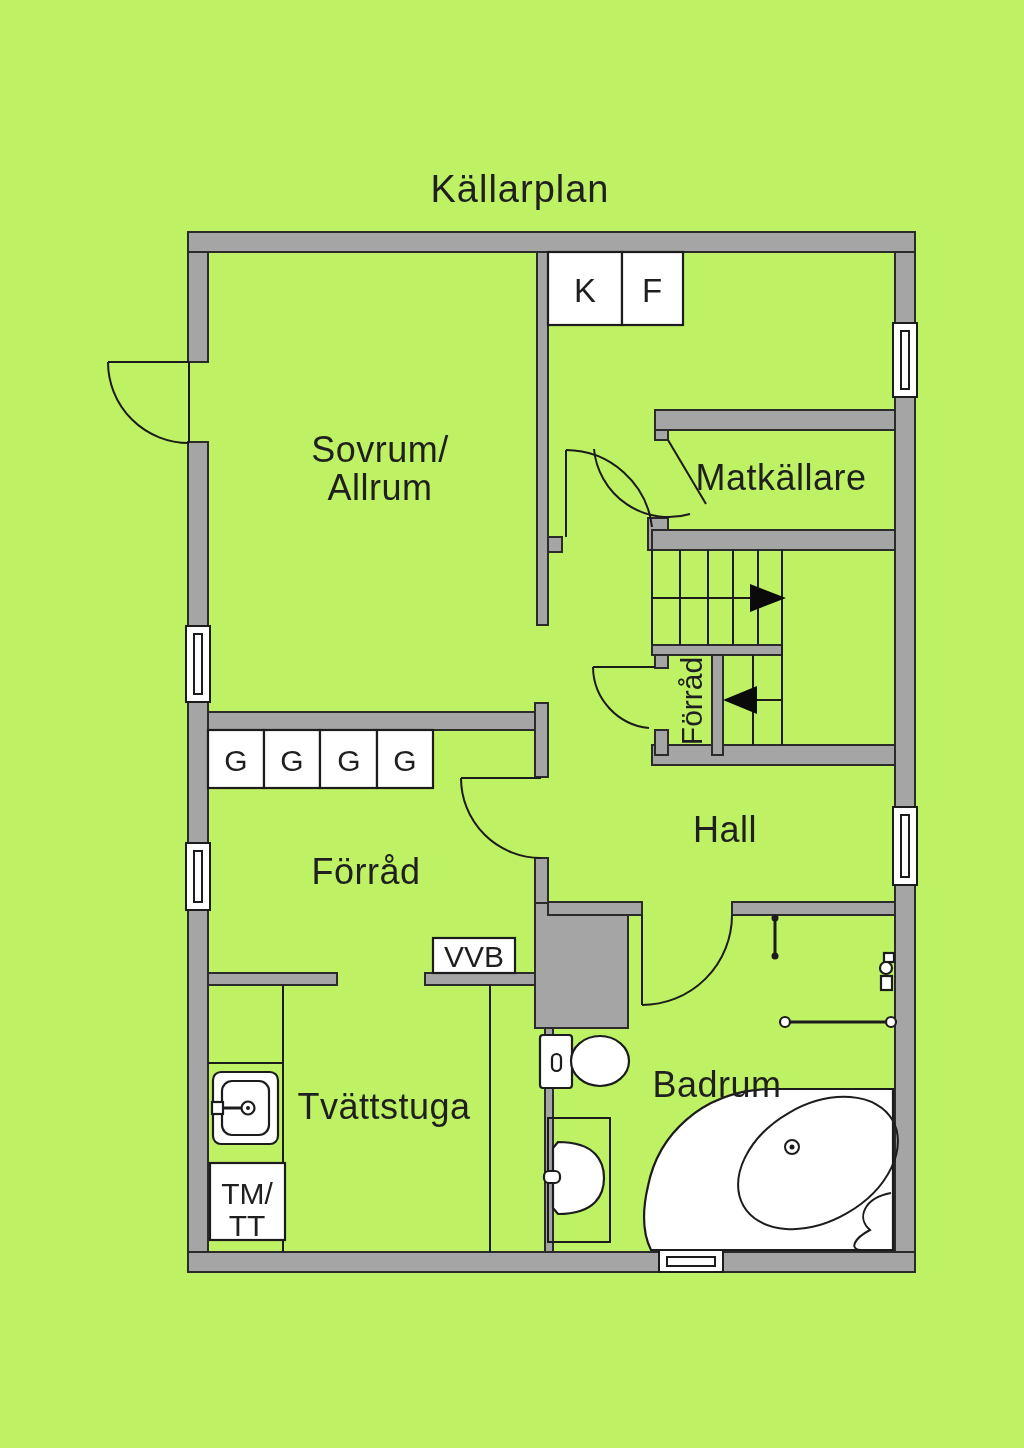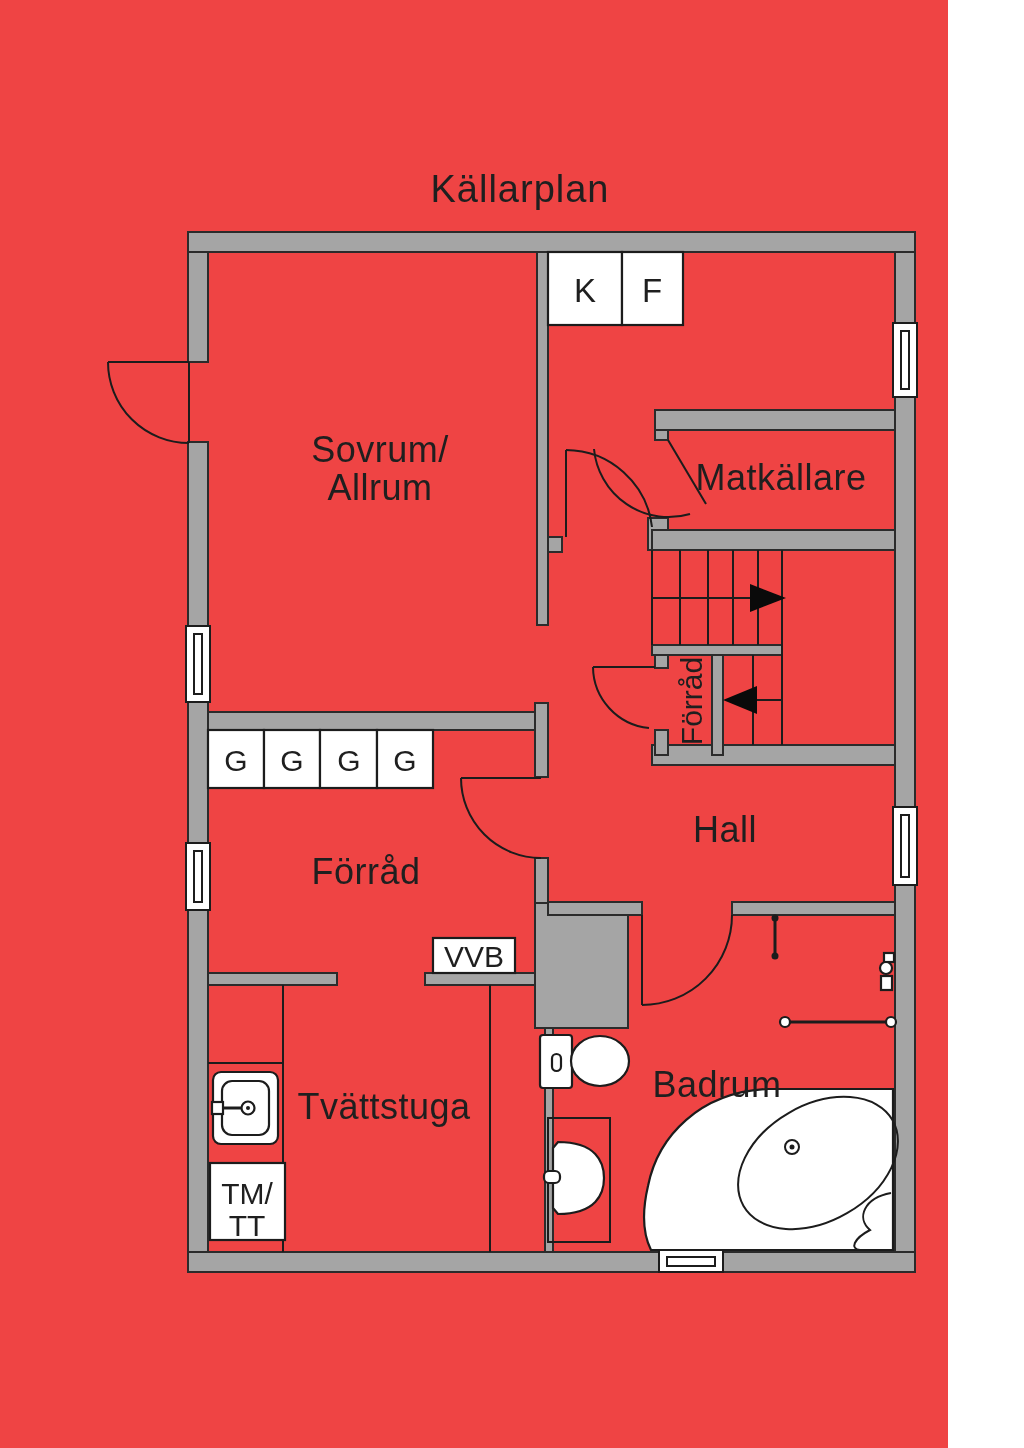--- a/index.html
+++ b/index.html
@@ -1,16 +1,16 @@
 <!DOCTYPE html>
 <html><head>
 <meta charset="utf-8">
 <style>
   html,body{margin:0;padding:0;background:#ffffff;}
-  .canvas{position:relative;width:948px;height:1448px;background:#ef4444;overflow:hidden;}
+  .canvas{position:relative;width:1024px;height:1448px;background:#bef264;overflow:hidden;}
   svg{display:block;}
   .wall{fill:#a5a5a5;stroke:#2b2b2b;stroke-width:2;}
   .box{fill:#ffffff;stroke:#1c1c1c;stroke-width:2.2;}
   .win{fill:#ffffff;stroke:#1c1c1c;stroke-width:2;}
   .thin{stroke:#1c1c1c;stroke-width:2;fill:none;}
   .thin3{stroke:#1c1c1c;stroke-width:3;fill:none;}
   .fix{fill:#ffffff;stroke:#1c1c1c;stroke-width:2.2;}
   .arrow{fill:#0a0a0a;stroke:none;}
   text{font-family:"Liberation Sans","DejaVu Sans",sans-serif;fill:#1f1f1f;
        text-anchor:middle;dominant-baseline:central;}

